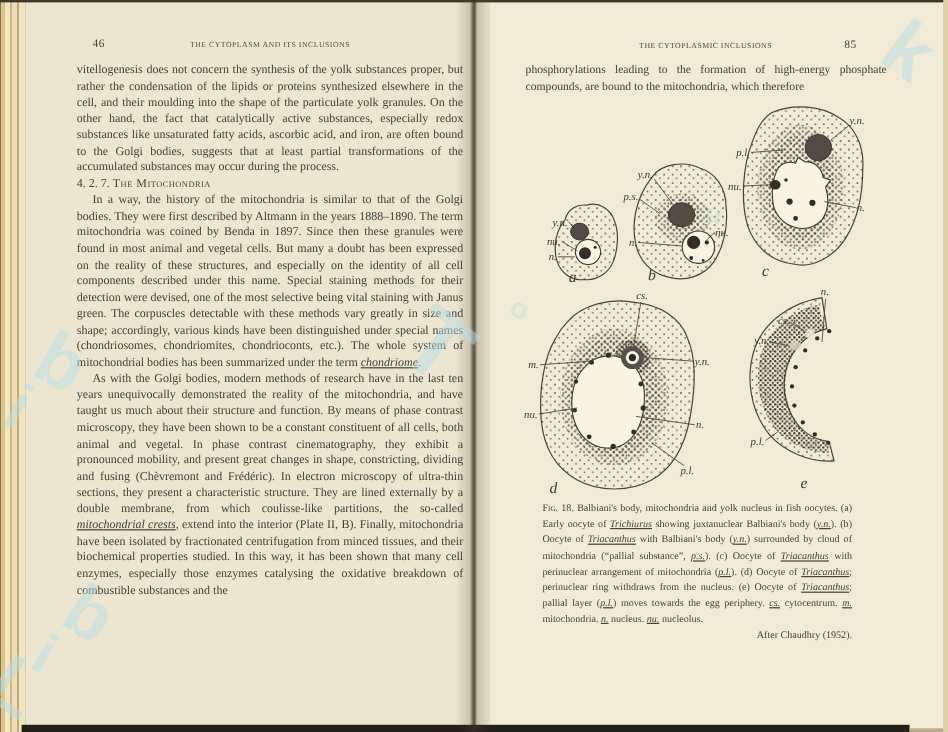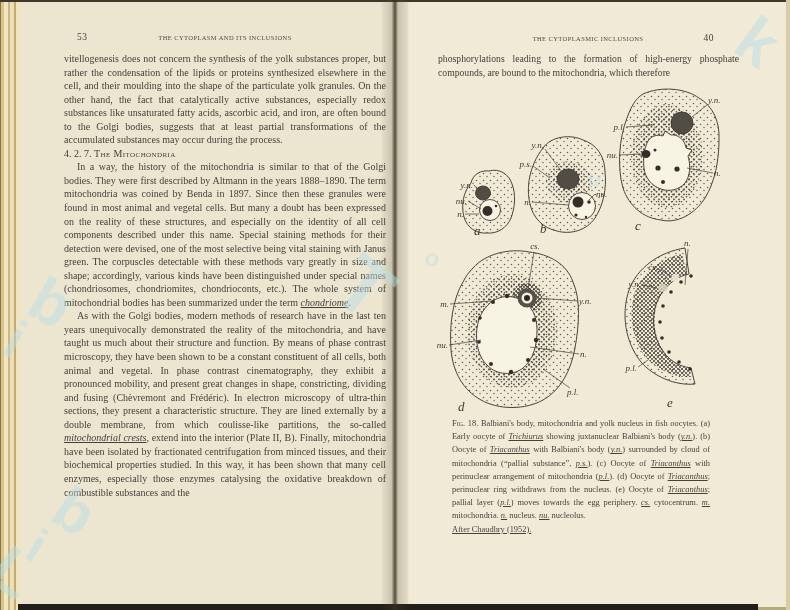--- a/index.html
+++ b/index.html
@@ -39,54 +39,54 @@
   .fig-label{font-family:"Liberation Serif",serif;font-style:italic;font-size:9px;fill:#3d392f;}
   .fig-letter{font-family:"Liberation Serif",serif;font-style:italic;font-size:13px;fill:#3d392f;}
   .leader{stroke:#45413a;stroke-width:.7;fill:none;}
   .blob{stroke:#4a453c;stroke-width:1;}
   .nucleus{fill:#f8f4e4;stroke:#3d392f;stroke-width:.9;}
   .dark{fill:#514d45;stroke:#36322b;stroke-width:.8;}
   .dot{fill:#332f28;}
   
   .caption{position:absolute;left:452px;top:417px;width:258px;font-size:8.4px;line-height:13.2px;
            text-align:justify;color:#47433b;}
-  .caption-credit{text-align:left;text-decoration:underline;}
+  .caption-credit{text-align:right;}
   
   .wm{position:absolute;color:#b9dde3;font-family:"Liberation Sans",sans-serif;font-weight:bold;
       opacity:.5;pointer-events:none;z-index:6;line-height:1;}
 </style>
 </head>
 <body>
 
 <div class="screen">
 
   <div class="page-left"></div>
   <div class="page-right"></div>
   <div class="edge-left"></div>
   <div class="edge-top"></div>
   <div class="edge-bottom"></div>
   <div class="edge-bottom-right"></div>
   <div class="edge-right"></div>
   <div class="gutter"></div>
 
   <div class="lp-header">
-    <span class="pn-left">53</span>
+    <span class="pn-left">46</span>
     <div class="run-head">THE CYTOPLASM AND ITS INCLUSIONS</div>
   </div>
 
   <div class="lp-body">
     <p>vitellogenesis does not concern the synthesis of the yolk substances proper, but rather the condensation of the lipids or proteins synthesized elsewhere in the cell, and their moulding into the shape of the particulate yolk granules. On the other hand, the fact that catalytically active substances, especially redox substances like unsaturated fatty acids, ascorbic acid, and iron, are often bound to the Golgi bodies, suggests that at least partial transformations of the accumulated substances may occur during the process.</p>
     <p class="sec-head"><span>4. 2. 7.</span>&nbsp;<span class="sc-title">The Mitochondria</span></p>
     <p class="indent"><span>In a way, the history of the mitochondria is similar to that of the Golgi bodies. They were first described by Altmann in the years 1888–1890. The term mitochondria was coined by Benda in 1897. Since then these granules were found in most animal and vegetal cells. But many a doubt has been expressed on the reality of these structures, and especially on the identity of all cell components described under this name. Special staining methods for their detection were devised, one of the most selective being vital staining with Janus green. The corpuscles detectable with these methods vary greatly in size and shape; accordingly, various kinds have been distinguished under special names (chondriosomes, chondriomites, chondrioconts, etc.). The whole system of mitochondrial bodies has been summarized under the term </span><span class="it">chondriome</span><span>.</span></p>
     <p class="indent"><span>As with the Golgi bodies, modern methods of research have in the last ten years unequivocally demonstrated the reality of the mitochondria, and have taught us much about their structure and function. By means of phase contrast microscopy, they have been shown to be a constant constituent of all cells, both animal and vegetal. In phase contrast cinematography, they exhibit a pronounced mobility, and present great changes in shape, constricting, dividing and fusing (Chèvremont and Frédéric). In electron microscopy of ultra-thin sections, they present a characteristic structure. They are lined externally by a double membrane, from which coulisse-like partitions, the so-called </span><span class="it">mitochondrial crests</span><span>, extend into the interior (Plate II, B). Finally, mitochondria have been isolated by fractionated centrifugation from minced tissues, and their biochemical properties studied. In this way, it has been shown that many cell enzymes, especially those enzymes catalysing the oxidative breakdown of combustible substances and the</span></p>
   </div>
 
   <div class="rp-header">
     <div class="run-head">THE CYTOPLASMIC INCLUSIONS</div>
-    <span class="pn-right">40</span>
+    <span class="pn-right">85</span>
   </div>
 
   <div class="rp-body">
     <p>phosphorylations leading to the formation of high-energy phosphate compounds, are bound to the mitochondria, which therefore</p>
   </div>
 
   <div class="figure-wrap">
     <svg width="337" height="327" viewBox="0 0 337 327">
       <defs>
         <pattern id="st-light" width="7" height="7" patternUnits="userSpaceOnUse">

